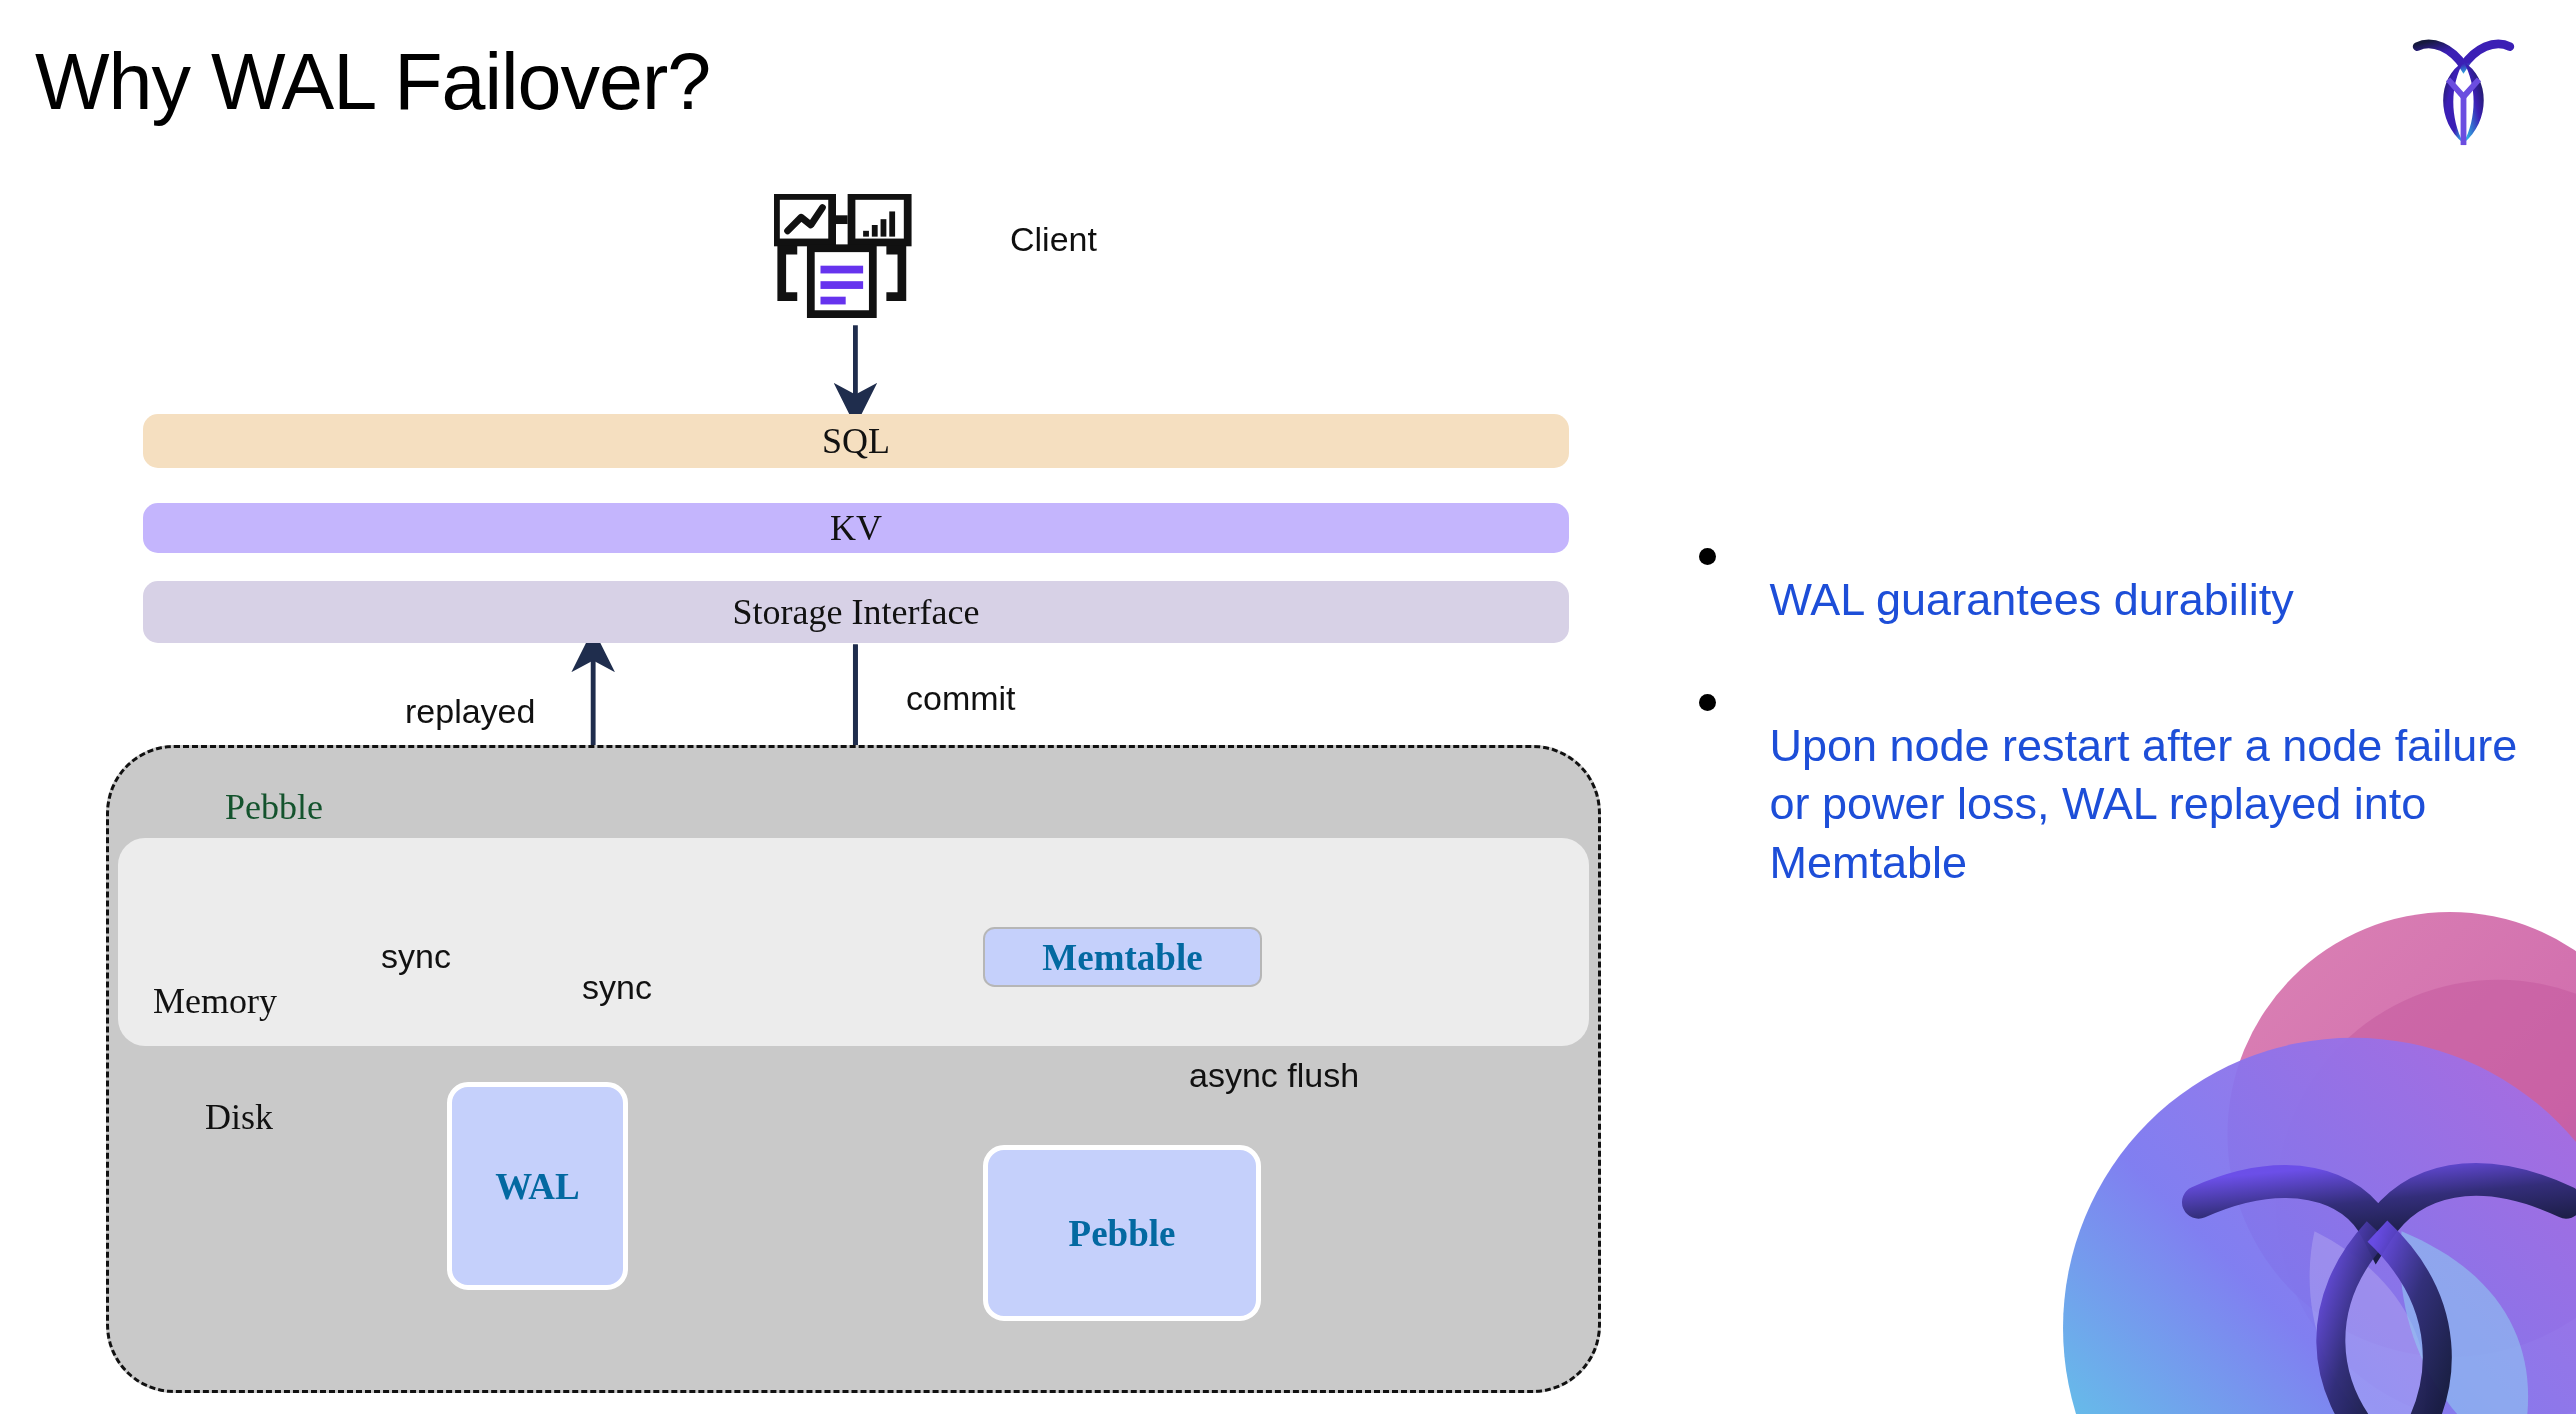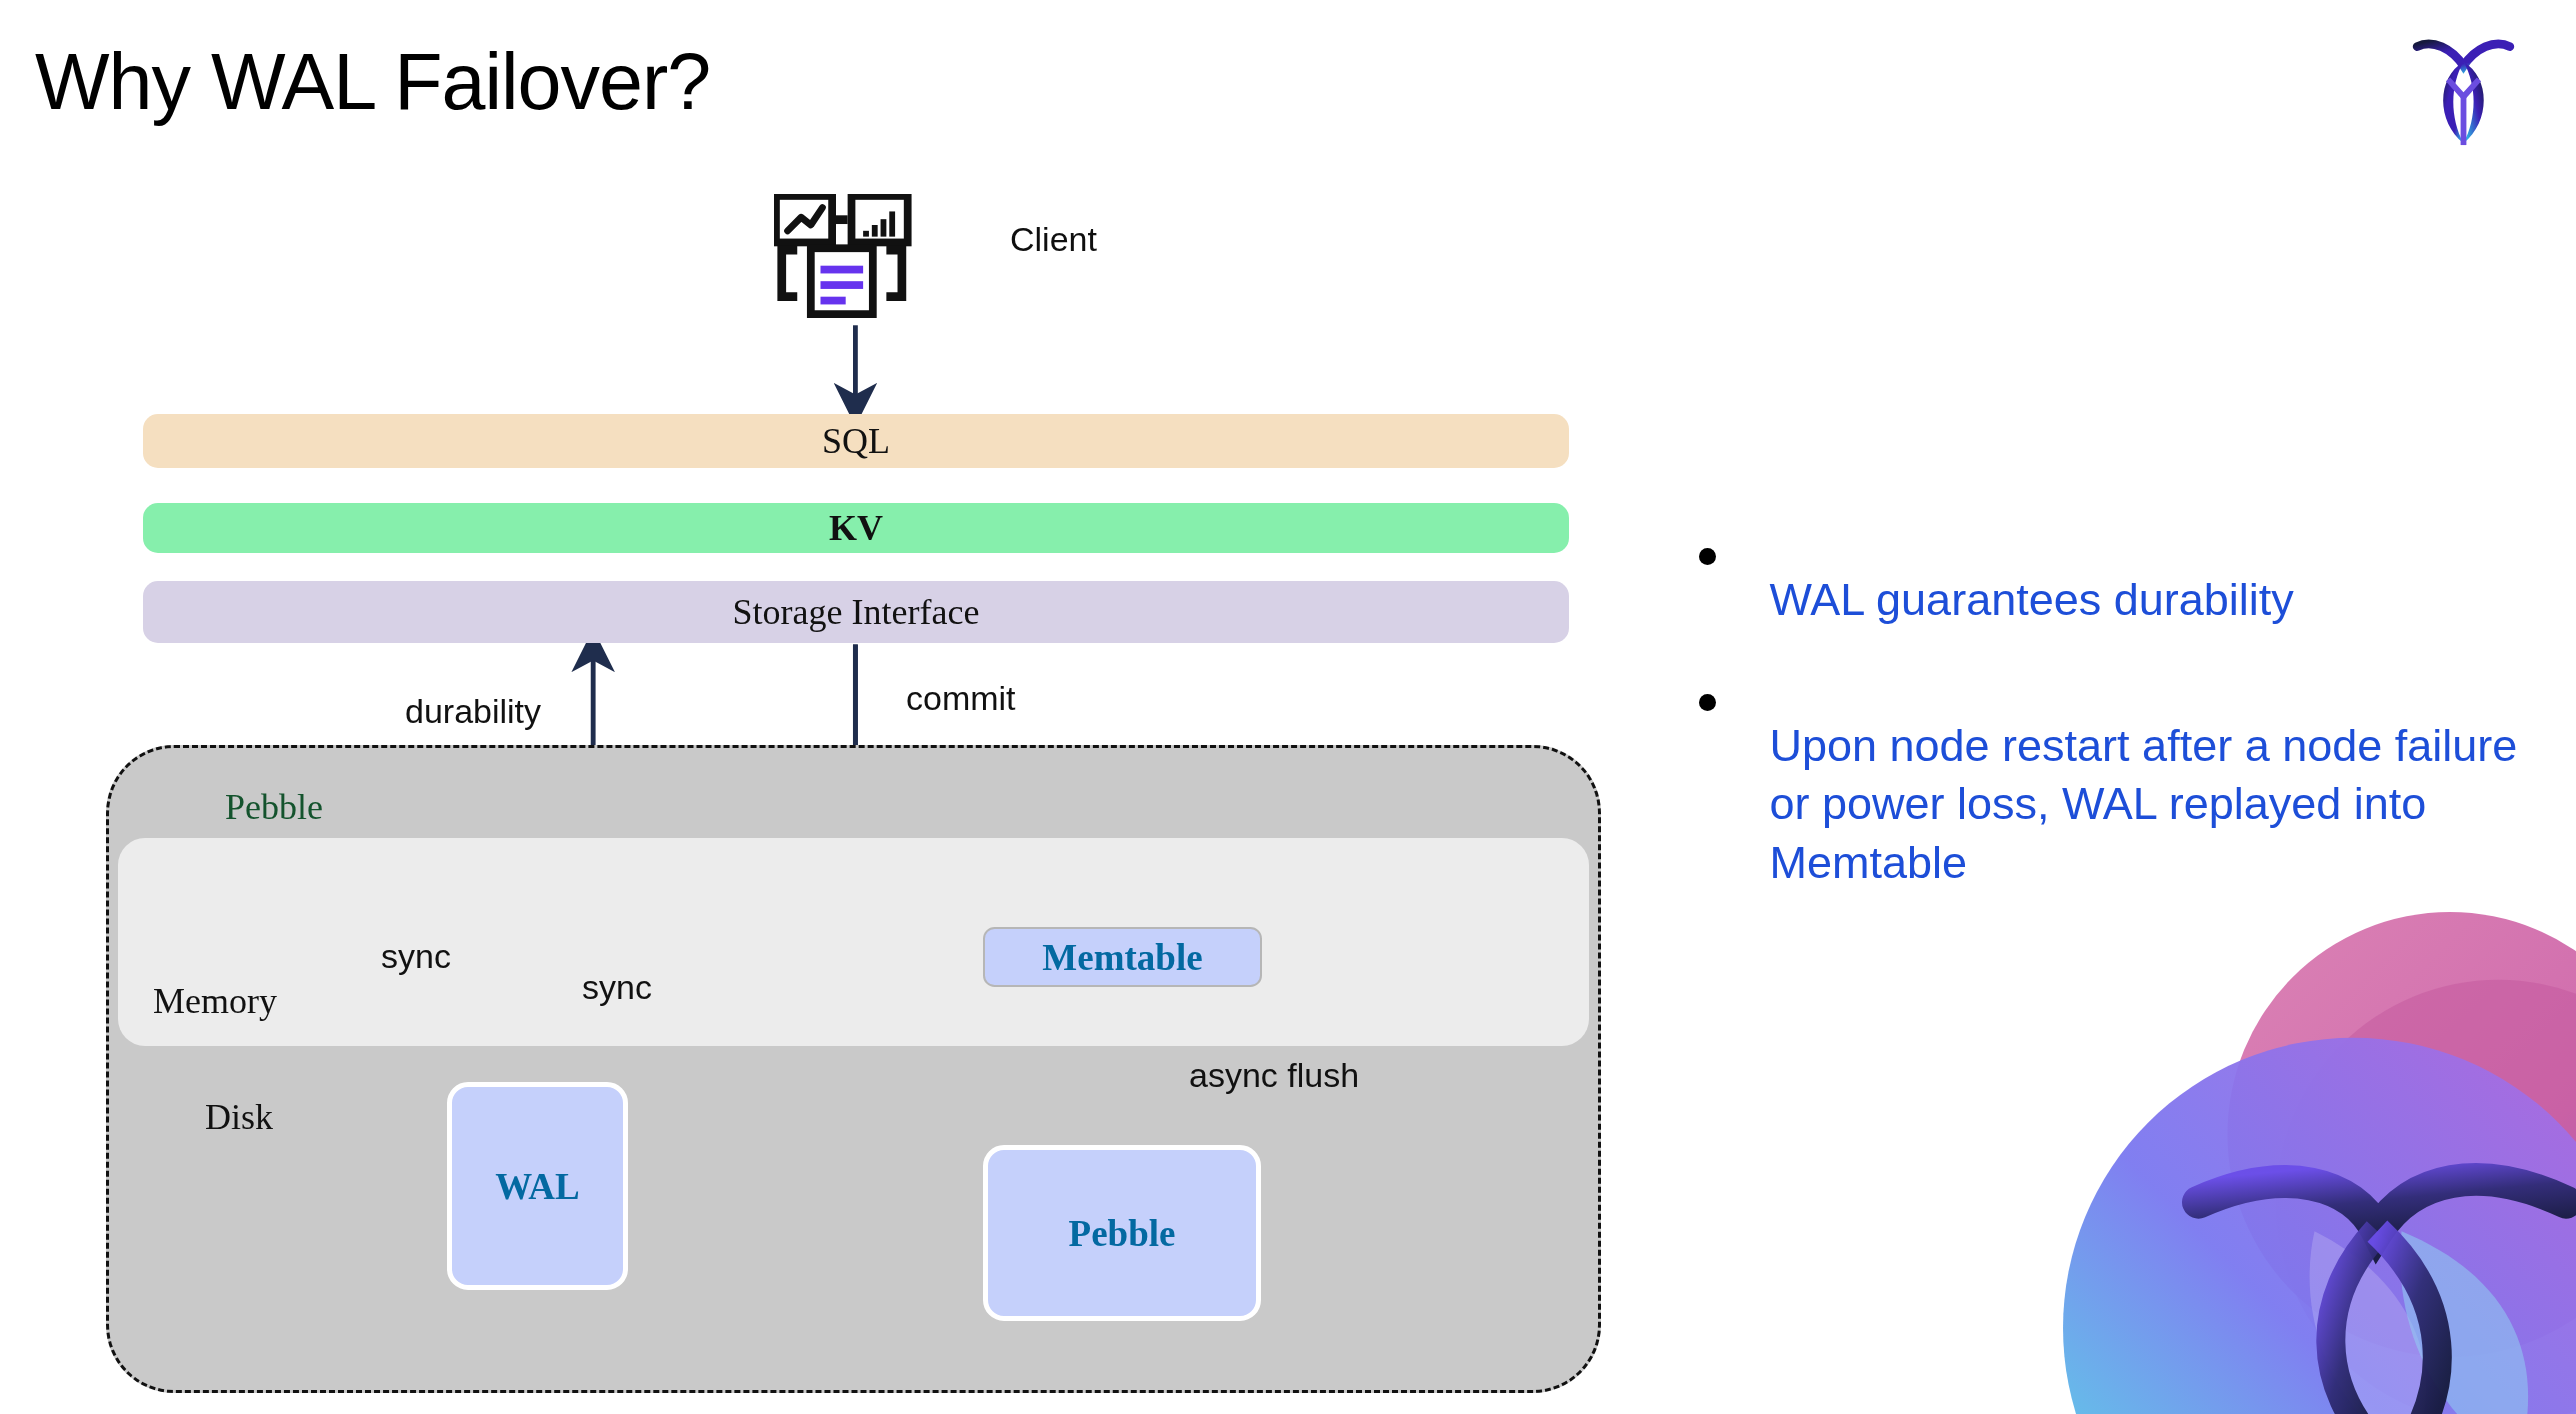--- a/index.html
+++ b/index.html
@@ -82,21 +82,21 @@
     width: 1426px;
     border-radius: 15px;
     display: flex;
     align-items: center;
     justify-content: center;
     font-family: "Liberation Serif", serif;
     font-size: 36px;
     color: #111111;
   }
   #layer-sql { top: 414px; height: 54px; background: #f5dfc0; }
-  #layer-kv  { top: 503px; height: 50px; background: #86efac; font-weight: bold; }
+  #layer-kv  { top: 503px; height: 50px; background: #c4b5fd; }
   #layer-si  { top: 581px; height: 62px; background: #d7d1e6; }
 
   
   #pebble-box {
     position: absolute;
     left: 106px;
     top: 745px;
     width: 1495px;
     height: 648px;
     background: #c9c9c9;
@@ -337,21 +337,21 @@
   <div id="layer-si" class="layer-bar">
     <span>Storage Interface</span>
   </div>
 
   <div id="pebble-box"></div>
   <div id="memory-box"></div>
   <div id="pebble-label">Pebble</div>
   <div id="memory-label">Memory</div>
   <div id="disk-label">Disk</div>
 
-  <div id="label-committed" class="edge-label">durability</div>
+  <div id="label-committed" class="edge-label">replayed</div>
   <div id="label-commit" class="edge-label">commit</div>
   <div id="label-sync-1" class="edge-label">sync</div>
   <div id="label-sync-2" class="edge-label">sync</div>
   <div id="label-asyncflush" class="edge-label">async flush</div>
 
   <div id="node-memtable" class="node">
     <span>Memtable</span>
   </div>
   <div id="node-wal" class="node">
     <span>WAL</span>

